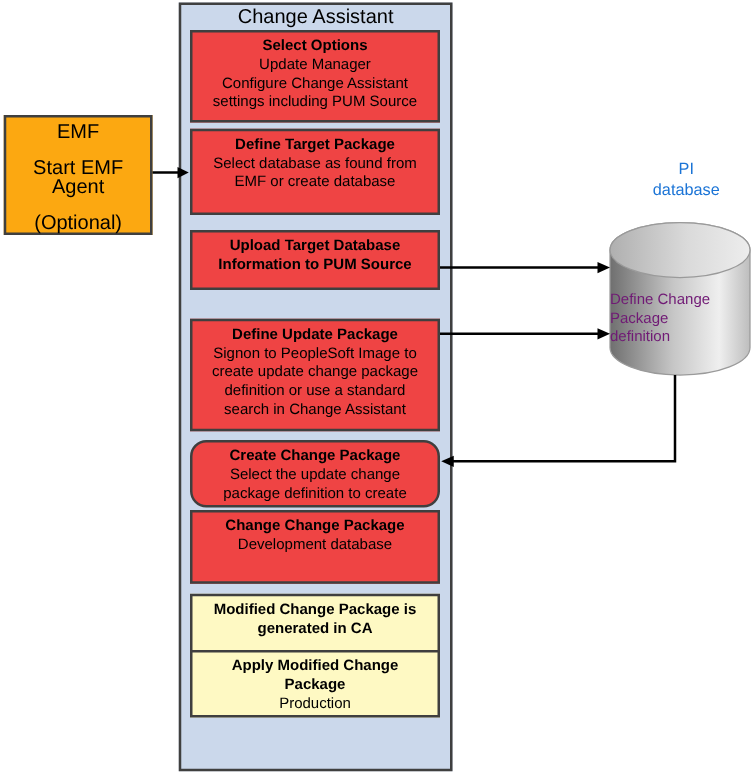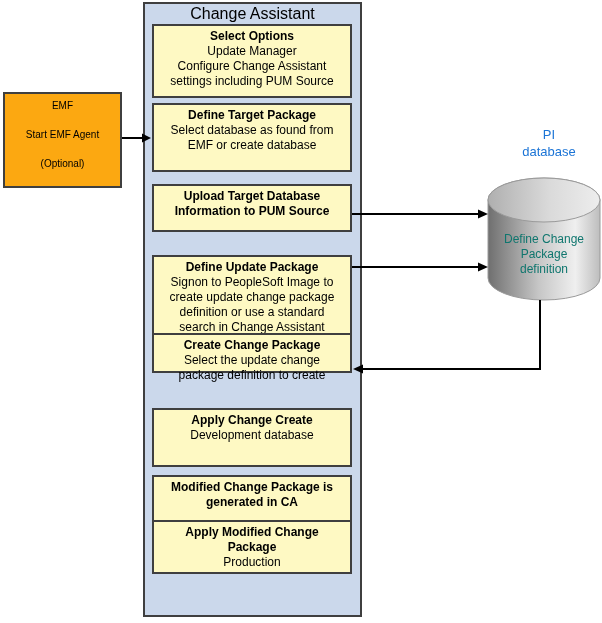--- a/index.html
+++ b/index.html
@@ -10,39 +10,39 @@
   .ca-container{
     position:absolute;left:143px;top:2px;width:219px;height:615px;
     background:#CBD8EB;border:2px solid #3F3F3F;box-sizing:border-box;z-index:1;
   }
   .ca-title{
     position:absolute;top:2px;left:0;width:100%;text-align:center;
     font-size:16px;line-height:15px;
   }
   .step{
     position:absolute;left:7px;width:200px;box-sizing:border-box;
-    background:#fef9c3;border:2px solid #3F3F3F;
+    background:#ef4444;border:2px solid #3F3F3F;
     text-align:center;font-size:12px;line-height:15px;padding-top:3px;
   }
   .step.gray{background:#fef9c3;}
   .step-title{font-weight:bold;}
   .emf-box{
     position:absolute;left:3px;top:92px;width:119px;height:96px;
     box-sizing:border-box;background:#FCA811;border:2px solid #3F3F3F;
-    text-align:center;font-size:10px;line-height:15px;padding-top:4px;z-index:1;
+    text-align:center;font-size:16px;line-height:15px;padding-top:4px;z-index:1;
   }
   .emf-line{margin-bottom:14px;}
   .overlay{position:absolute;left:0;top:0;width:602px;height:623px;z-index:5;pointer-events:none;}
   .pi-caption{
     position:absolute;left:494px;top:126px;width:110px;text-align:center;
     font-size:13px;line-height:17px;color:#1B74D6;z-index:6;
   }
   .cyl-label{
-    position:absolute;left:488px;top:232px;width:112px;text-align:center;
-    font-size:12px;line-height:15px;color:#0f766e;z-index:6;
+    position:absolute;left:488px;top:232px;width:112px;text-align:left;
+    font-size:12px;line-height:15px;color:#701a75;z-index:6;
   }
 </style>
 </head>
 <body>
 
 <div class="emf-box">
   <div class="emf-line">EMF</div>
   <div class="emf-line">Start EMF Agent</div>
   <div>(Optional)</div>
 </div>
@@ -63,27 +63,27 @@
   <div class="step" style="top:180px;height:48px;">
     <div class="step-title">Upload Target Database<br>Information to PUM Source</div>
     <div class="step-body"></div>
   </div>
 
   <div class="step" style="top:239px;height:90px;margin-top:12px;">
     <div class="step-title">Define Update Package</div>
     <div class="step-body">Signon to PeopleSoft Image to<br>create update change package<br>definition or use a standard<br>search in Change Assistant</div>
   </div>
 
-  <div class="step" style="top:329px;height:40px;">
+  <div class="step" style="top:348px;height:54px;border-radius:13px;">
     <div class="step-title">Create Change Package</div>
     <div class="step-body">Select the update change<br>package definition to create</div>
   </div>
 
   <div class="step" style="top:404px;height:59px;">
-    <div class="step-title">Apply Change Create</div>
+    <div class="step-title">Change Change Package</div>
     <div class="step-body">Development database</div>
   </div>
 
   <div class="step gray" style="top:471px;height:62px;">
     <div class="step-title">Modified Change Package is<br>generated in CA</div>
     <div class="step-body"></div>
   </div>
 
   <div class="step gray" style="top:516px;height:54px;">
     <div class="step-title">Apply Modified Change<br>Package</div>

